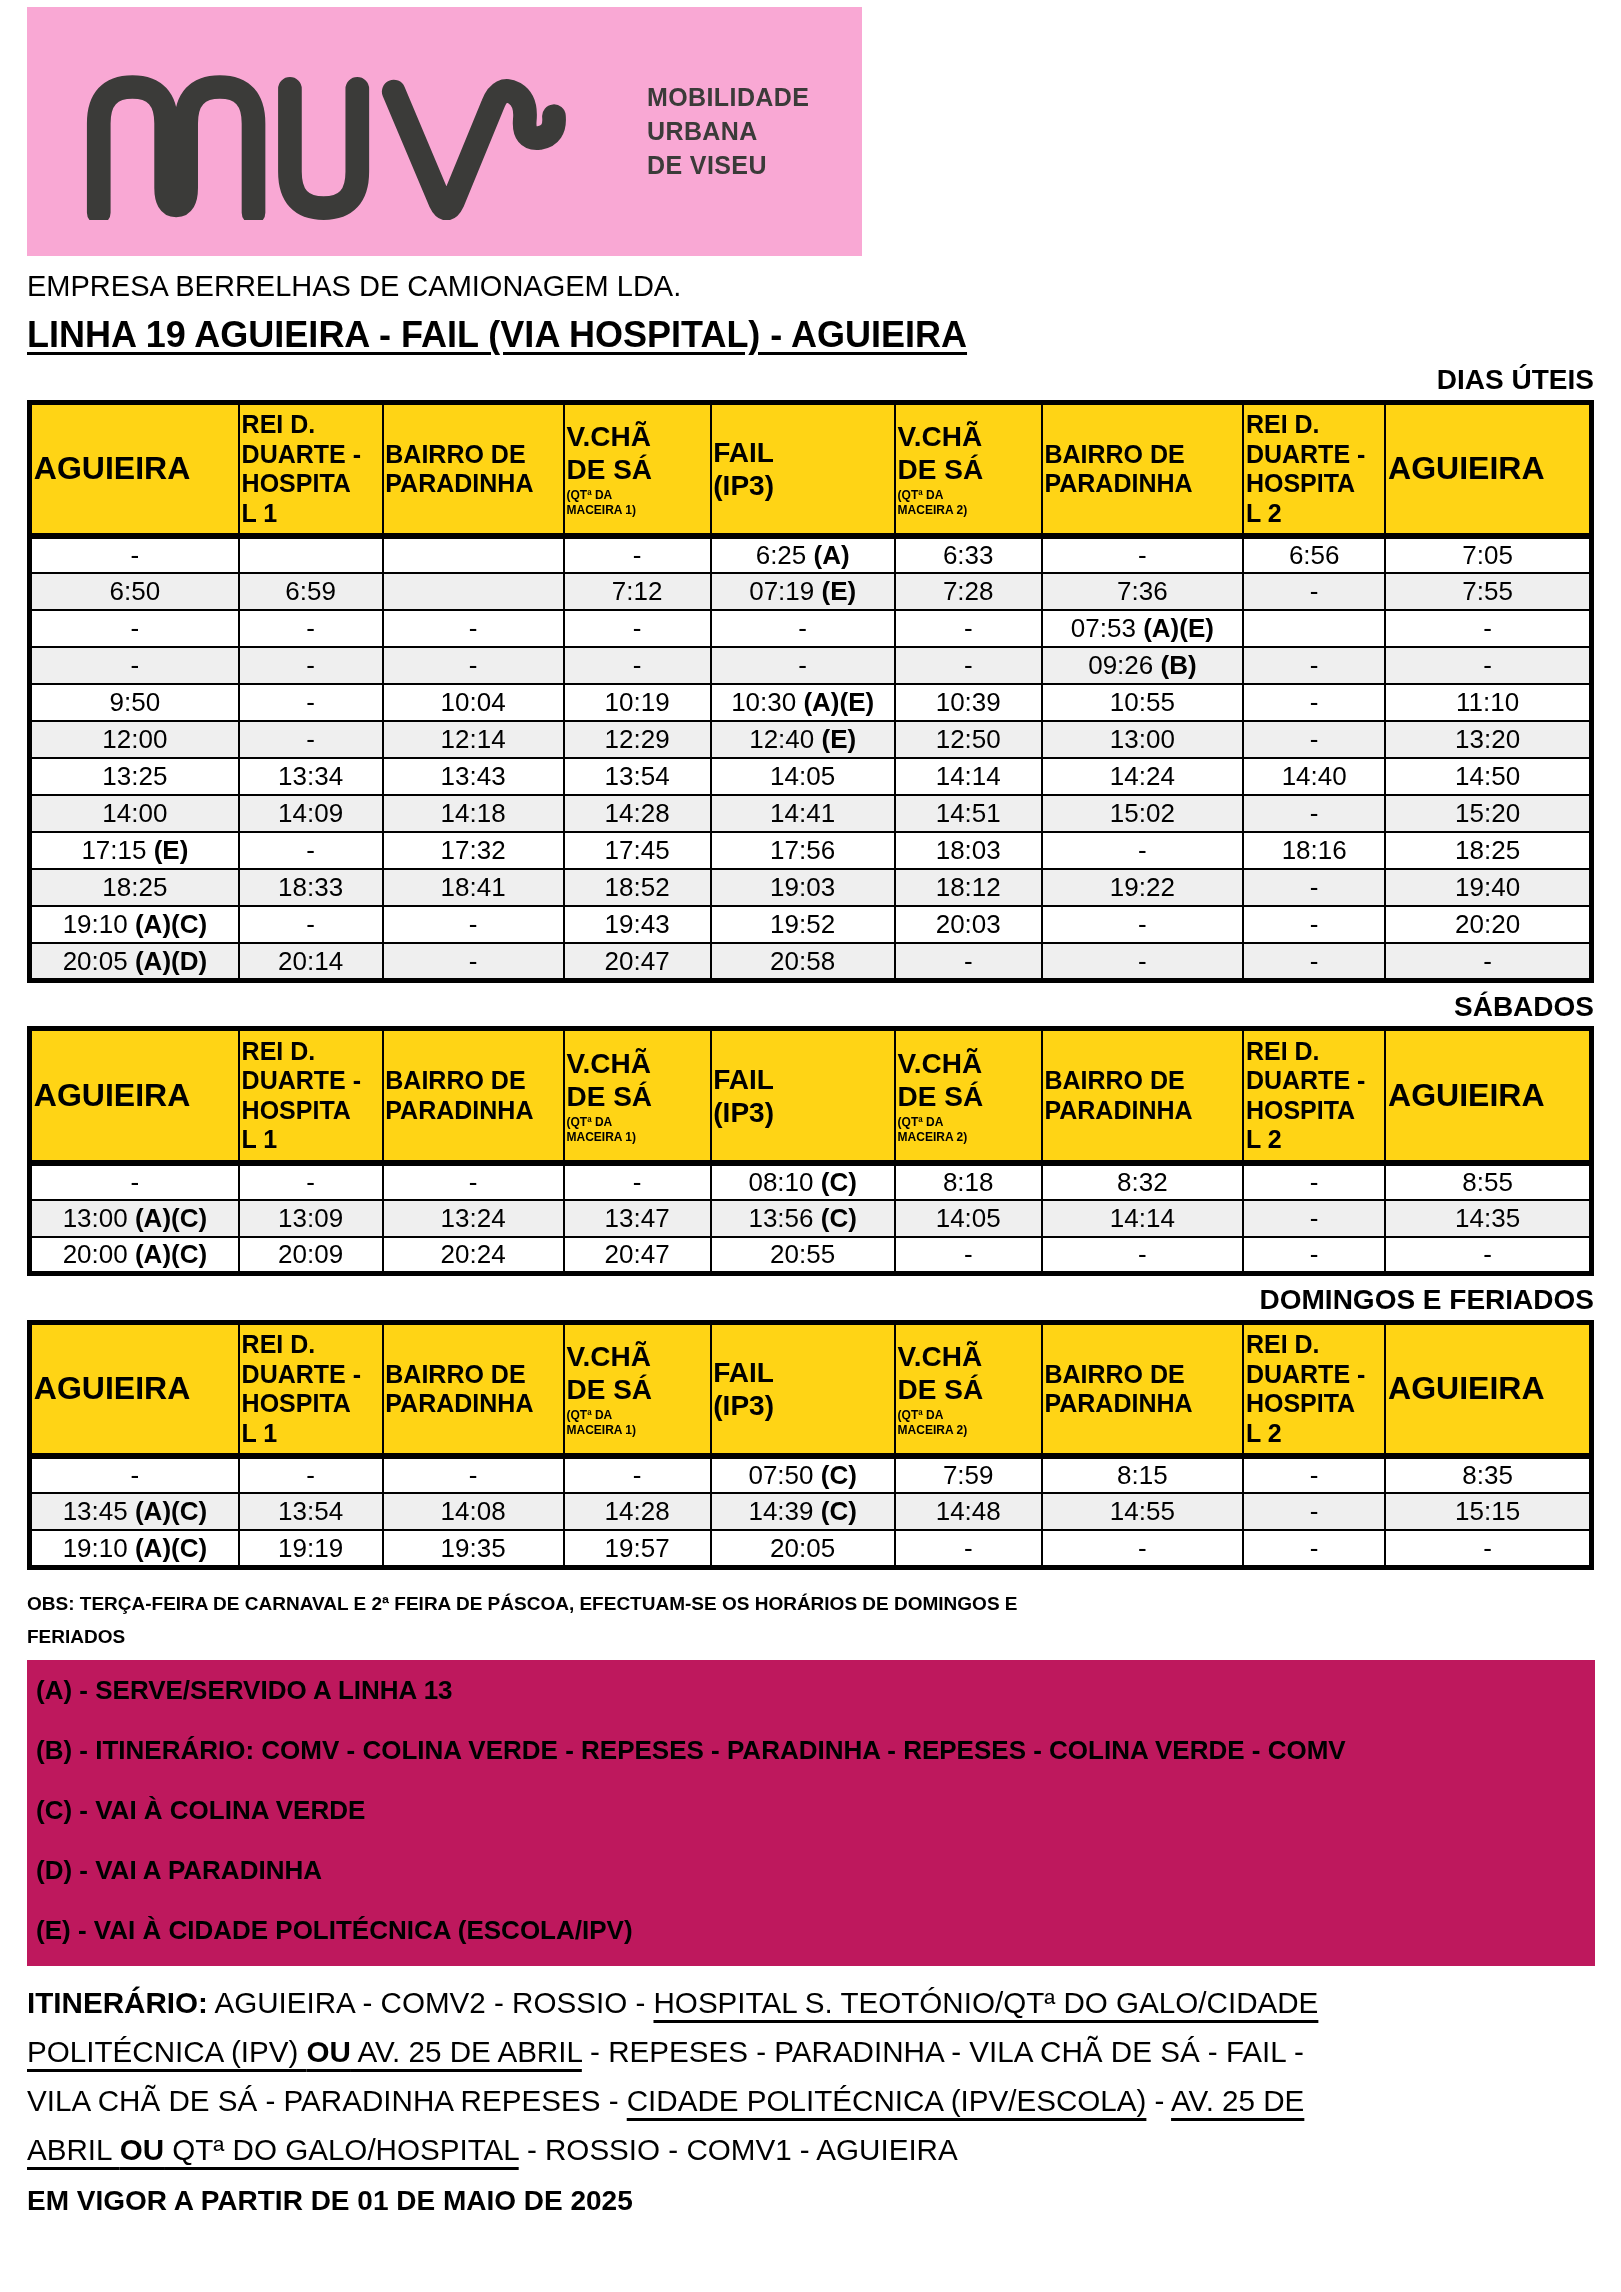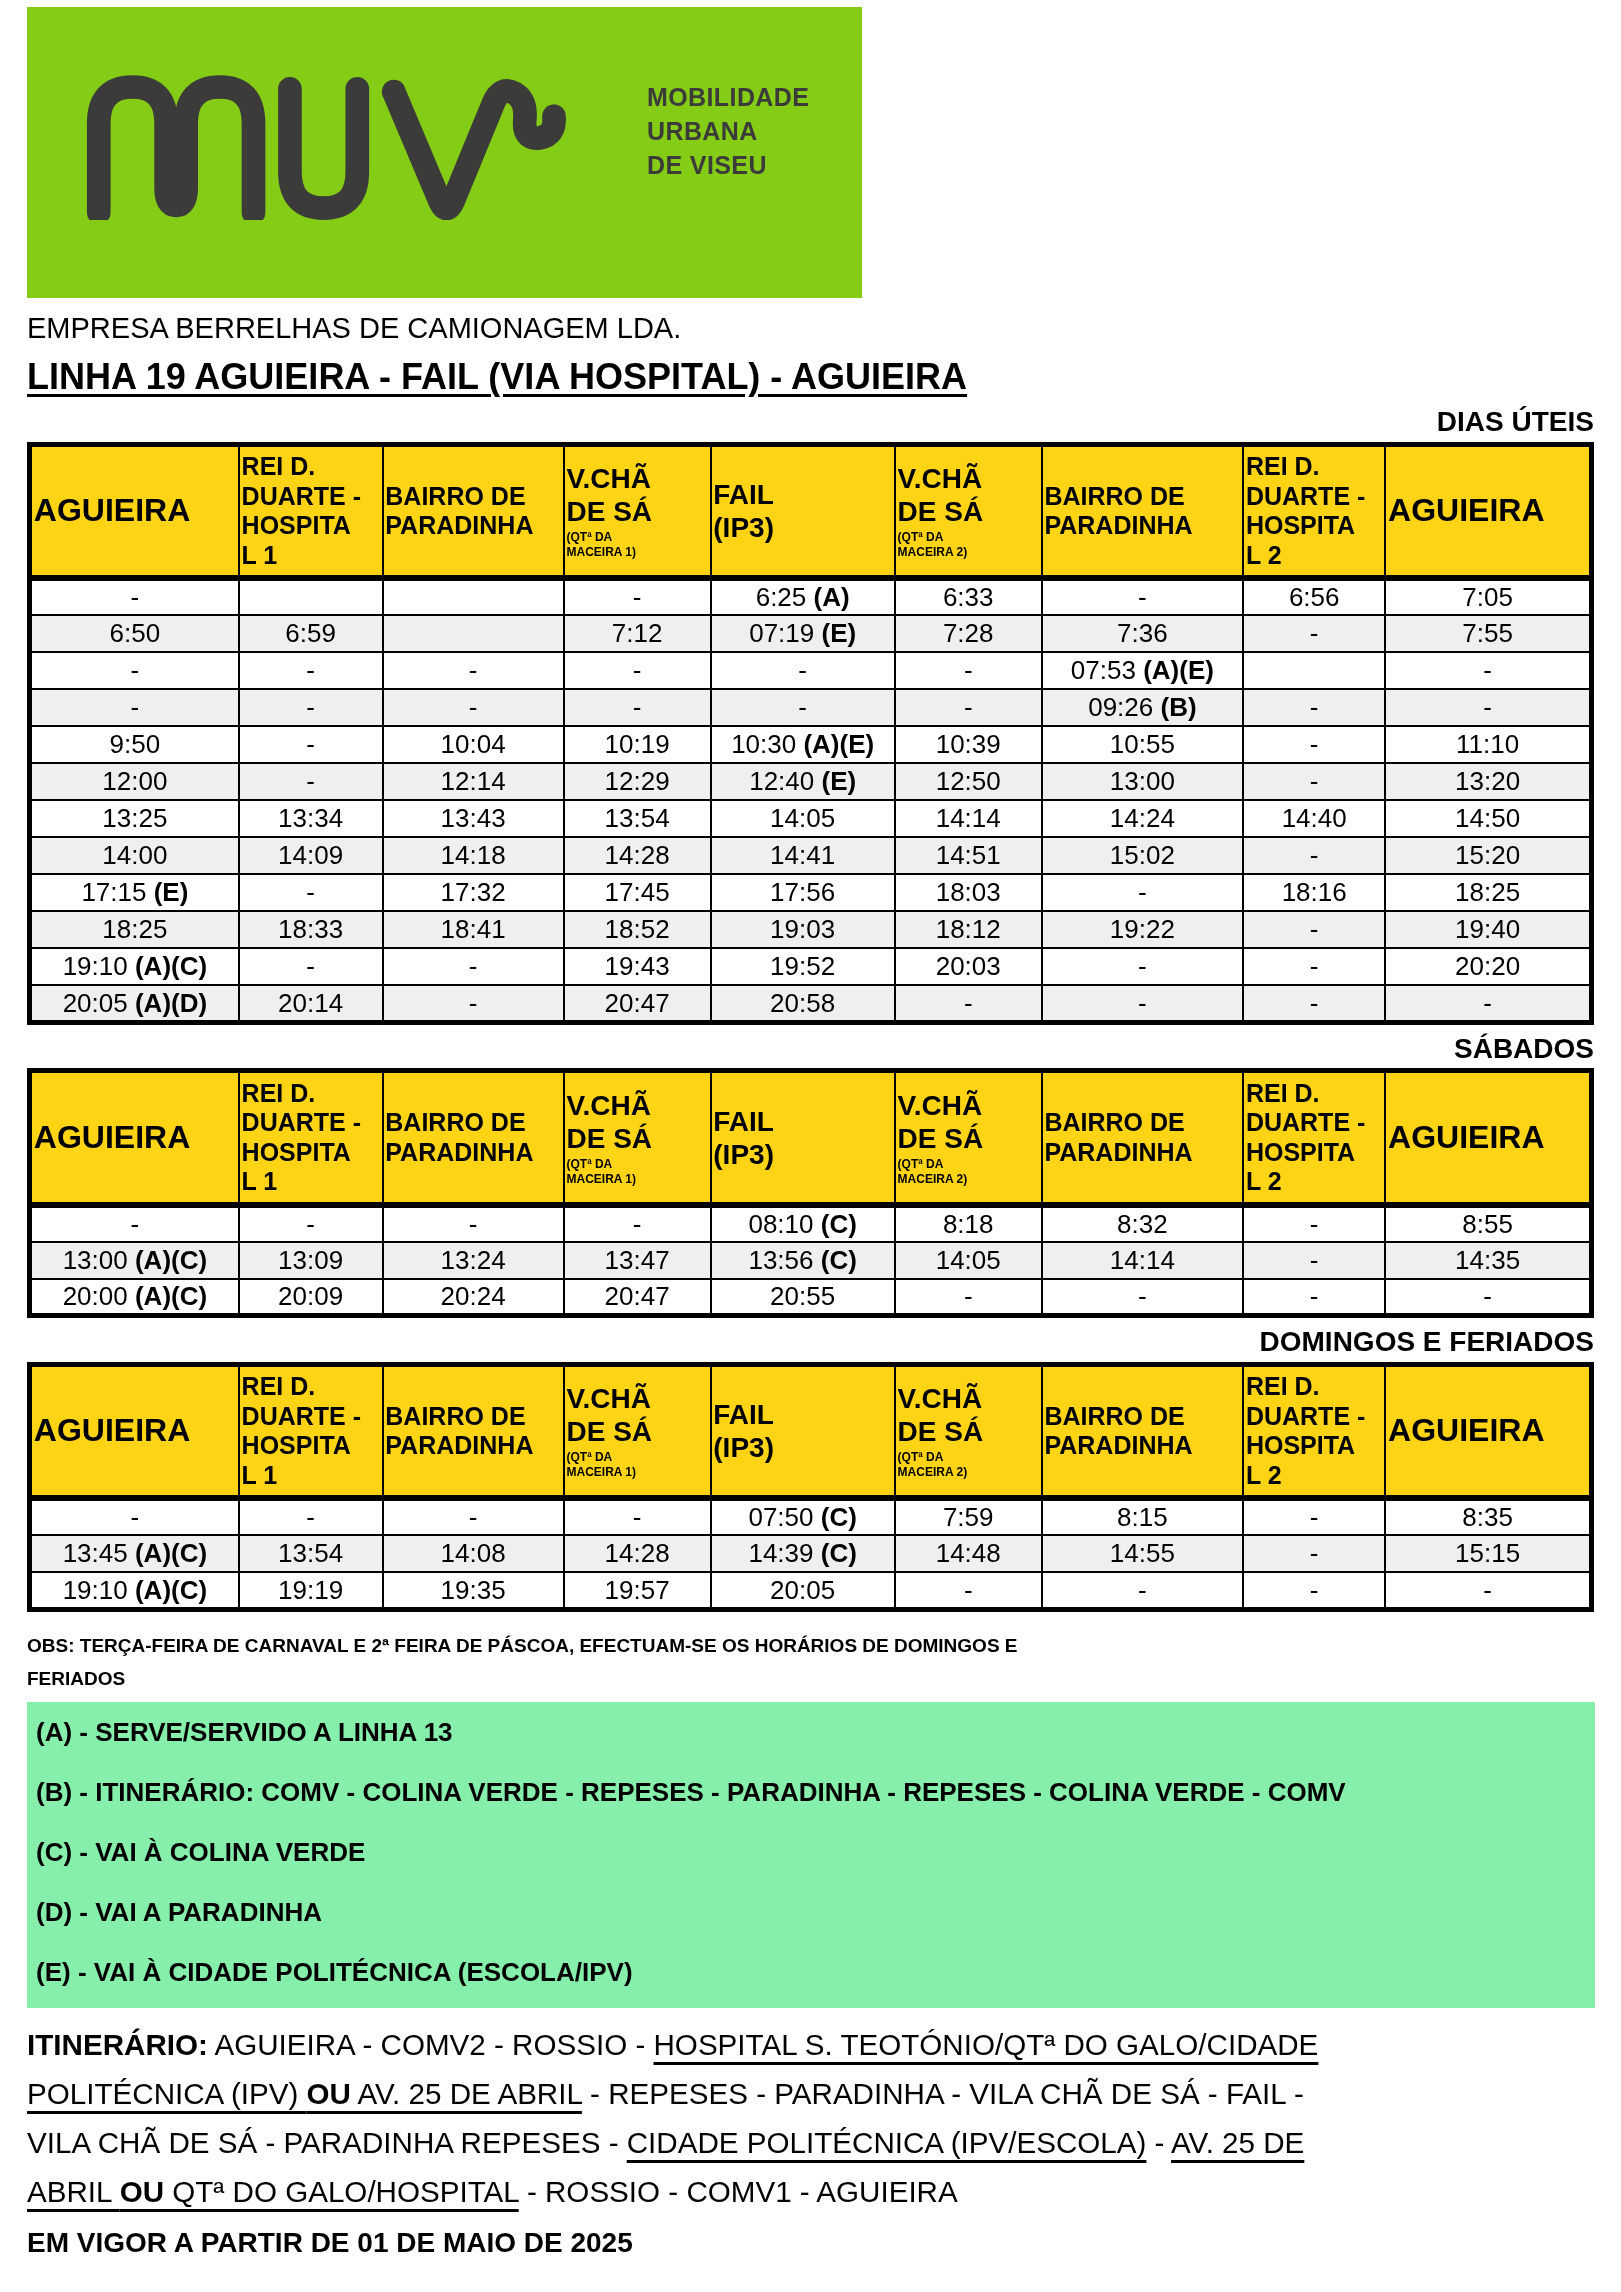--- a/index.html
+++ b/index.html
@@ -1,19 +1,19 @@
 <!DOCTYPE html>
 <html style="font-size:14.3px"><head>
 <meta charset="utf-8">
 <style>
   * { box-sizing: border-box; margin: 0; padding: 0; }
   html, body { width: 1622px; background: #ffffff; font-family: "Liberation Sans", sans-serif; color: #000; }
   .page { width: 1622px; height: 2293px; padding: 7.2px 27px 0 27px; overflow: hidden; }
 
-  .banner { position: relative; width: 835px; height: 291px; background: #84cc16; }
+  .banner { position: relative; width: 835px; height: 249px; background: #f9a8d4; }
   .banner svg { position: absolute; left: 49px; top: 29px; }
   .logo-text { position: absolute; left: 620px; top: 73px; font-size: 25px; font-weight: bold;
                color: #3B3B39; line-height: 34px; white-space: pre-line; letter-spacing: 0.4px; }
 
   .company { font-size: 29px; margin-top: 14.3px; }
   .line-title { font-size: 36px; font-weight: bold; margin-top: 10.7px;
                 text-decoration: underline; text-decoration-thickness: 2.7px; text-underline-offset: 5.4px; }
 
   .tbl-title { width: 1567px; text-align: right; font-size: 28px; font-weight: bold; margin-top: 8px; margin-bottom: 3.6px; }
 
@@ -22,21 +22,21 @@
        height: 134px; vertical-align: middle; text-align: left; padding: 1.8px; }
   .thmain { display: block; white-space: pre-line; font-weight: bold; font-size: 25px; line-height: 1.18; }
   th.lg .thmain { font-size: 28px; }
   th.xl .thmain { font-size: 32px; }
   .thsub { display: block; white-space: pre-line; font-weight: bold; font-size: 12px; line-height: 1.25; margin-top: 1.8px; }
   td { border: 2.7px solid #000; height: 37px; text-align: center; font-size: 26px; padding: 0 1.8px;
        white-space: nowrap; overflow: hidden; }
   tr.even td { background: #EFEFEF; }
 
   .obs { font-size: 19px; font-weight: bold; line-height: 33px; margin-top: 17px; white-space: pre-line; }
-  .footnotes { width: 1568px; background: #86efac; margin-top: 7.2px; padding: 16px 9px 9px 9px; }
+  .footnotes { width: 1568px; background: #be185d; margin-top: 7.2px; padding: 16px 9px 9px 9px; }
   .footnote { font-size: 26px; font-weight: bold; line-height: 28px; margin-bottom: 32px; }
   .footnote:last-child { margin-bottom: 12.5px; }
 
   .itinerary { margin-top: 12.5px; font-size: 29.6px; line-height: 49px; }
   .it-line { white-space: nowrap; }
   .seg-b { font-weight: bold; }
   .seg-u { text-decoration: underline; text-decoration-thickness: 2.7px; text-underline-offset: 7.2px; }
 
   .effective { font-size: 28px; font-weight: bold; margin-top: 10.7px; }
 </style>

